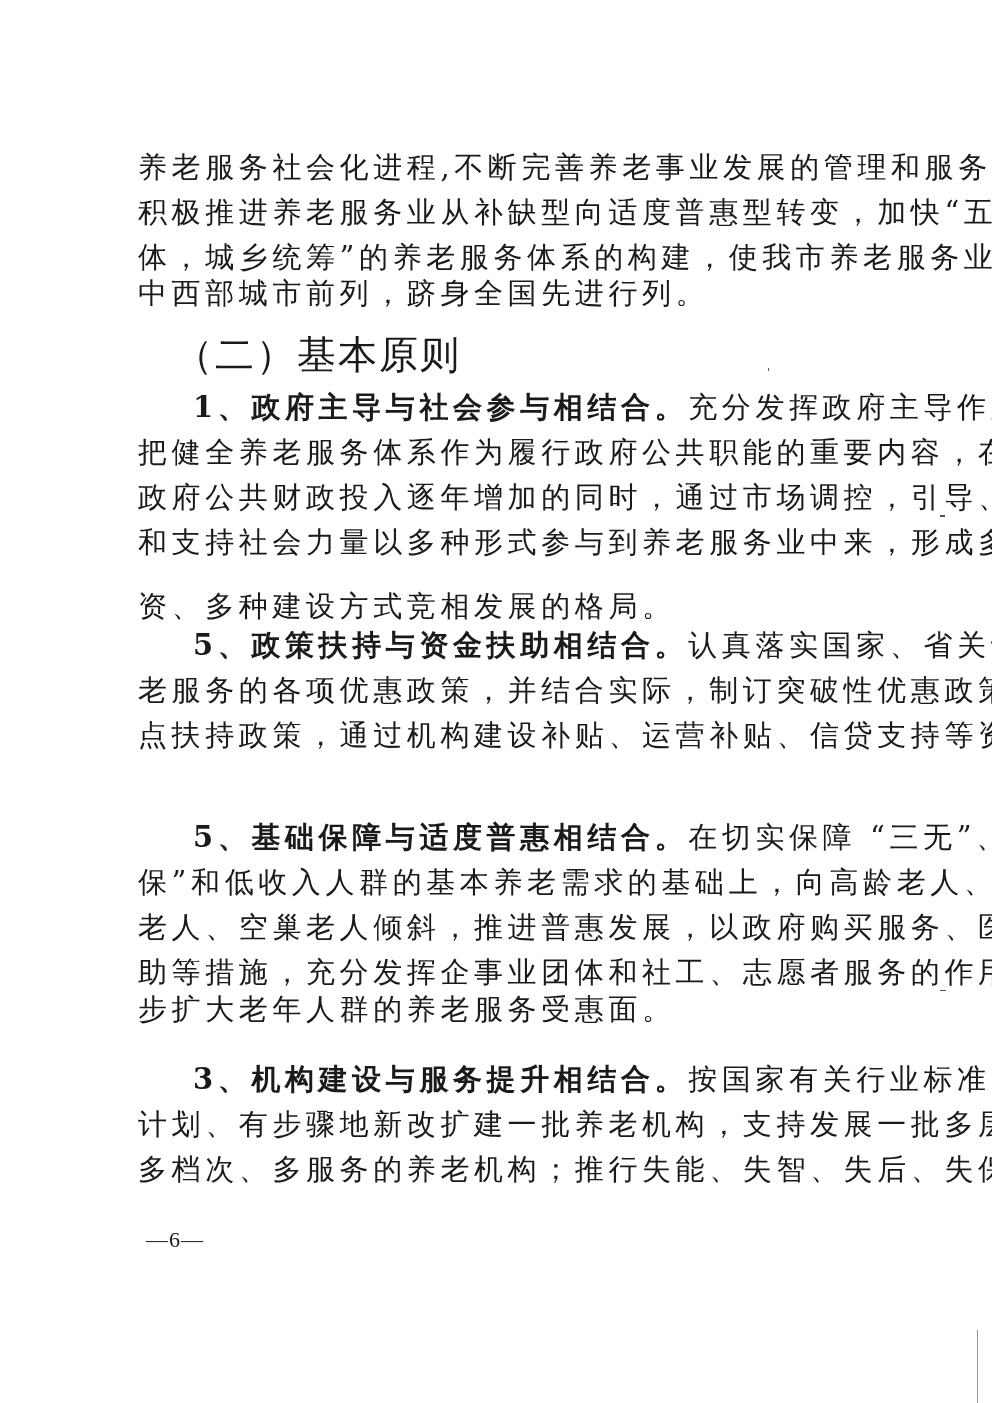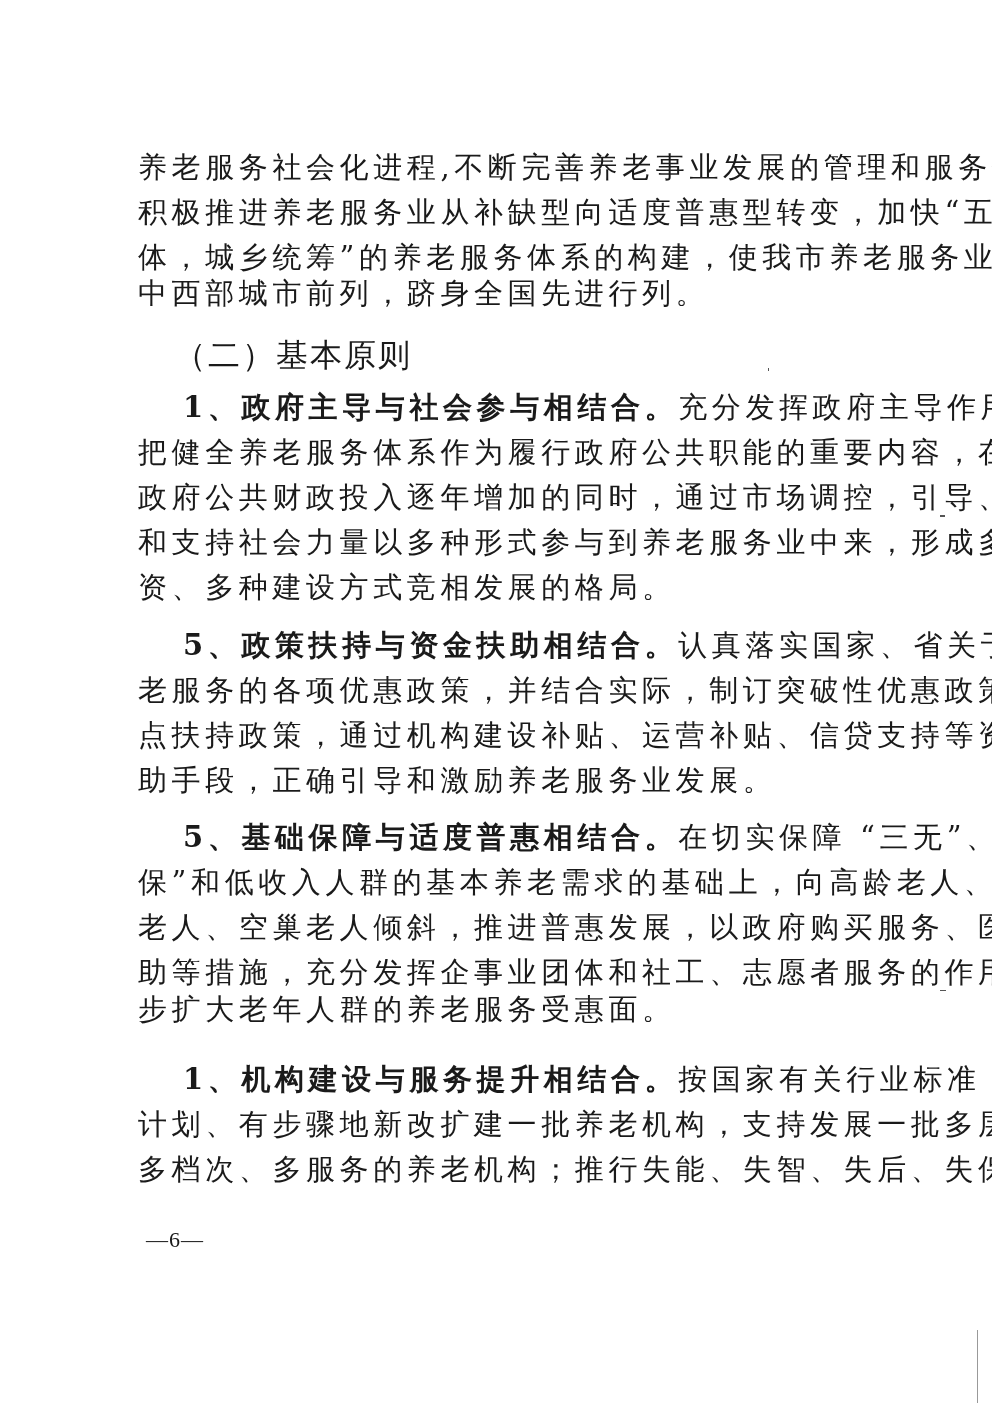--- a/index.html
+++ b/index.html
@@ -4,22 +4,22 @@
 <style>
   html, body { margin: 0; padding: 0; background: #ffffff; }
   body { width: 992px; height: 1403px; position: relative; overflow: hidden;
          font-family: "DejaVu Serif", "Liberation Serif", serif; color: #1a1a1a; }
   .page { position: absolute; left: 0; top: 0; width: 992px; height: 1403px; }
   .line { position: absolute; left: 138px; width: 708px; font-size: 29px;
           line-height: 34px; white-space: nowrap; letter-spacing: 4.6px;
           text-align: justify; text-align-last: justify; }
   .line.last { text-align-last: left; }
   .indent { left: 183px; width: 663px; }
-  .bold { font-weight: bold; }
-  .heading { position: absolute; left: 174px; font-size: 32px; line-height: 34px; letter-spacing: 2px; }
+  .bold { font-weight: bold; margin-left: 10px; }
+  .heading { position: absolute; left: 174px; font-size: 39px; line-height: 34px; letter-spacing: 2px; }
   .page-number { position: absolute; left: 146px; top: 1227px; font-size: 22px;
                  font-family: "Liberation Serif", serif; letter-spacing: 1px; }
   .scan-mark { position: absolute; background: #555; }
   .edge-line { position: absolute; right: 14px; top: 1330px; width: 1px; height: 73px; background: #999; }
 </style>
 </head>
 <body>
 
 <div class="page">
 
@@ -29,39 +29,38 @@
   <div class="line last" style="top:276px;">中西部城市前列，跻身全国先进行列。</div>
 
   <div class="heading" style="top:338px;">（二）基本原则</div>
 
   <div class="line indent" style="top:390px;">
     <span class="bold">1、政府主导与社会参与相结合。</span><span>充分发挥政府主导作用，</span>
   </div>
   <div class="line" style="top:435px;">把健全养老服务体系作为履行政府公共职能的重要内容，在保证</div>
   <div class="line" style="top:480px;">政府公共财政投入逐年增加的同时，通过市场调控，引导、鼓励</div>
   <div class="line" style="top:525px;">和支持社会力量以多种形式参与到养老服务业中来，形成多元投</div>
-  <div class="line last" style="top:570px;">资、多种建设方式竞相发展的格局。</div>
+  <div class="line last" style="top:589px;">资、多种建设方式竞相发展的格局。</div>
 
   <div class="line indent" style="top:628px;">
     <span class="bold">5、政策扶持与资金扶助相结合。</span><span>认真落实国家、省关于养</span>
   </div>
   <div class="line" style="top:673px;">老服务的各项优惠政策，并结合实际，制订突破性优惠政策、重</div>
   <div class="line" style="top:718px;">点扶持政策，通过机构建设补贴、运营补贴、信贷支持等资金扶</div>
-  <div class="line last" style="top:763px;">助手段，正确引导和激励养老服务业发展。</div>
 
   <div class="line indent" style="top:820px;">
     <span class="bold">5、基础保障与适度普惠相结合。</span><span>在切实保障 “三无”、“五</span>
   </div>
   <div class="line" style="top:865px;">保”和低收入人群的基本养老需求的基础上，向高龄老人、单亲</div>
   <div class="line" style="top:910px;">老人、空巢老人倾斜，推进普惠发展，以政府购买服务、医疗补</div>
   <div class="line" style="top:955px;">助等措施，充分发挥企事业团体和社工、志愿者服务的作用，逐</div>
   <div class="line last" style="top:992px;">步扩大老年人群的养老服务受惠面。</div>
 
   <div class="line indent" style="top:1062px;">
-    <span class="bold">1、机构建设与服务提升相结合。</span><span>按国家有关行业标准，有</span>
+    <span class="bold">3、机构建设与服务提升相结合。</span><span>按国家有关行业标准，有</span>
   </div>
   <div class="line" style="top:1107px;">计划、有步骤地新改扩建一批养老机构，支持发展一批多层次、</div>
   <div class="line" style="top:1152px;">多档次、多服务的养老机构；推行失能、失智、失后、失保各类</div>
 
   <div class="page-number">—6—</div>
 
   <div class="scan-mark" style="left:940px;top:515px;width:5px;height:2px;"></div>
   <div class="scan-mark" style="left:940px;top:990px;width:6px;height:1px;"></div>
   <div class="scan-mark" style="left:768px;top:368px;width:1px;height:3px;"></div>
   <div class="edge-line"></div>

